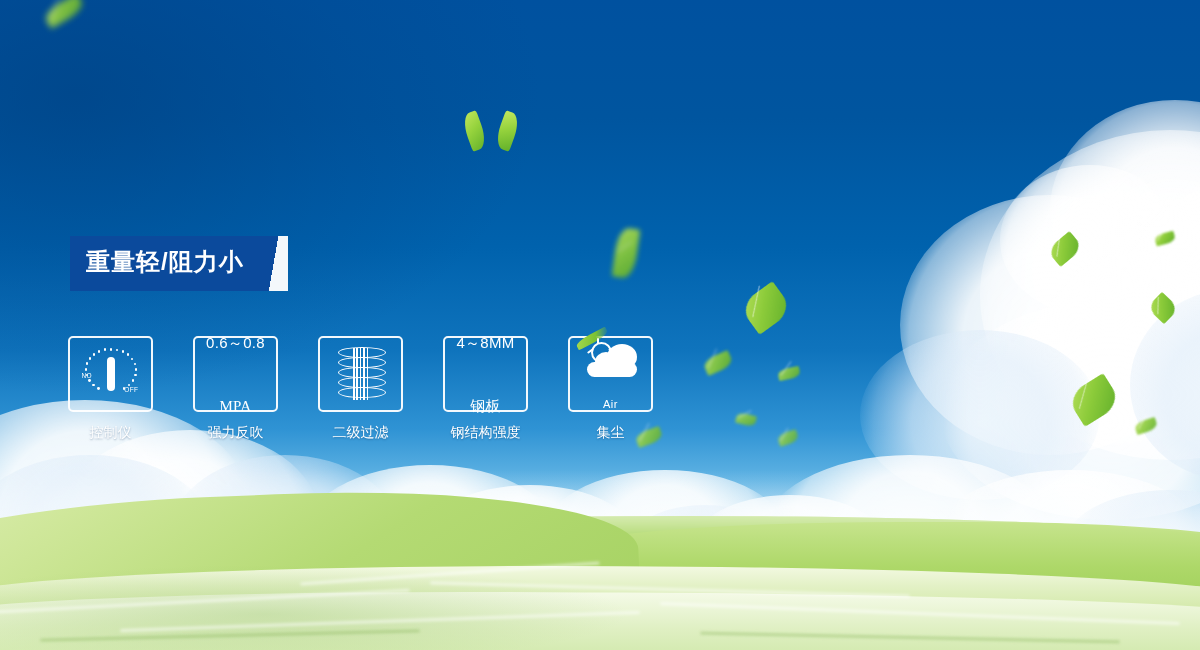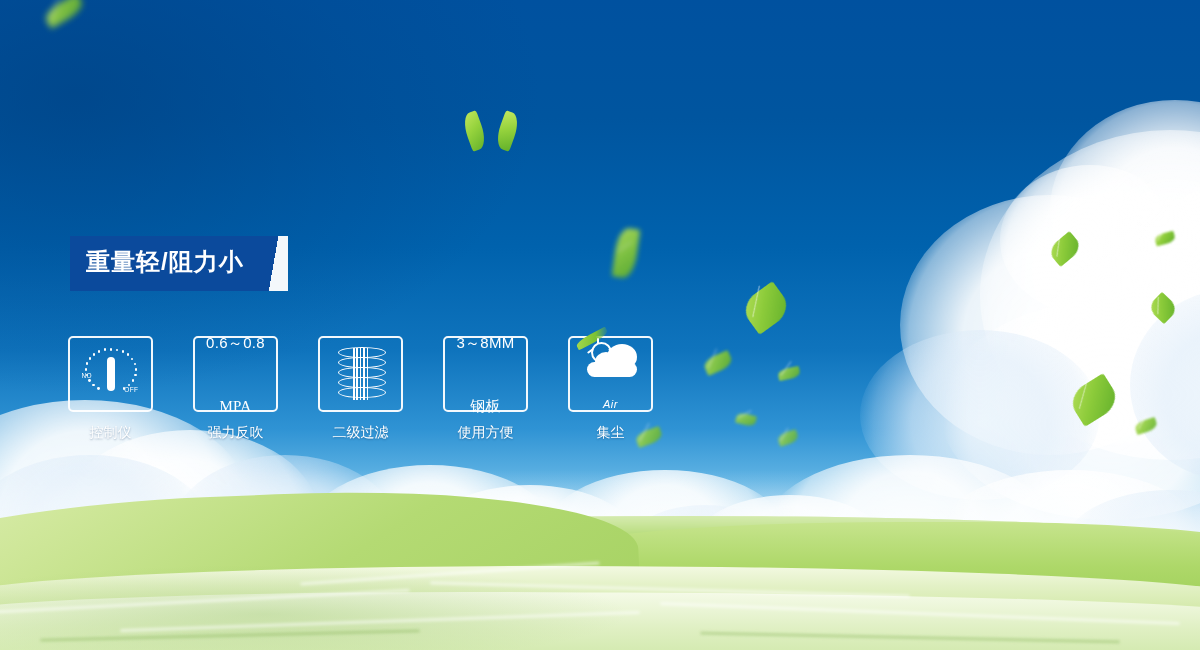--- a/index.html
+++ b/index.html
@@ -196,21 +196,21 @@
 
   
   .airicon{position:relative;width:60px;height:44px;}
   .ai-b{position:absolute;background:#fff;border-radius:50%;}
   .ai-base{position:absolute;left:6px;top:24px;width:50px;height:15px;background:#fff;border-radius:8px;}
   .ai-sun{
     position:absolute;left:10px;top:4px;width:17px;height:17px;border-radius:50%;
     border:2.4px solid #fff;background:transparent;
   }
   .ai-ray{position:absolute;background:#fff;border-radius:2px;}
-  .airtxt{font-size:11px;margin-top:1px;letter-spacing:.6px;font-style:italic;}
+  .airtxt{font-size:11px;margin-top:1px;letter-spacing:.6px;}
   .ai-streak{
     position:absolute;left:-6px;top:-4px;width:34px;height:9px;border-radius:50% 10% 50% 10%;
     background:linear-gradient(120deg,#a8da4e 0%,#7cc233 60%,rgba(124,194,51,0) 100%);
     transform:rotate(-28deg);
   }
 </style>
 </head>
 <body>
 
 <div class="banner">
@@ -358,24 +358,24 @@
           <span class="ring" style="top:21px;"></span>
           <span class="ring" style="top:31px;"></span>
           <span class="ring" style="top:41px;"></span>
         </div>
       </div>
       <div class="flabel">二级过滤</div>
     </div>
 
     <div class="feature">
       <div class="fbox">
-        <span class="t1">3～8MM</span>
+        <span class="t1">4～8MM</span>
         <span class="t2">钢板</span>
       </div>
-      <div class="flabel">使用方便</div>
+      <div class="flabel">钢结构强度</div>
     </div>
 
     <div class="feature">
       <div class="fbox">
         <div class="airicon">
           <span class="ai-streak"></span>
           <span class="ai-b" style="left:26px;top:6px;width:30px;height:26px;"></span>
           <span class="ai-b" style="left:14px;top:14px;width:22px;height:20px;"></span>
           <span class="ai-base"></span>
           <span class="ai-sun"></span>

